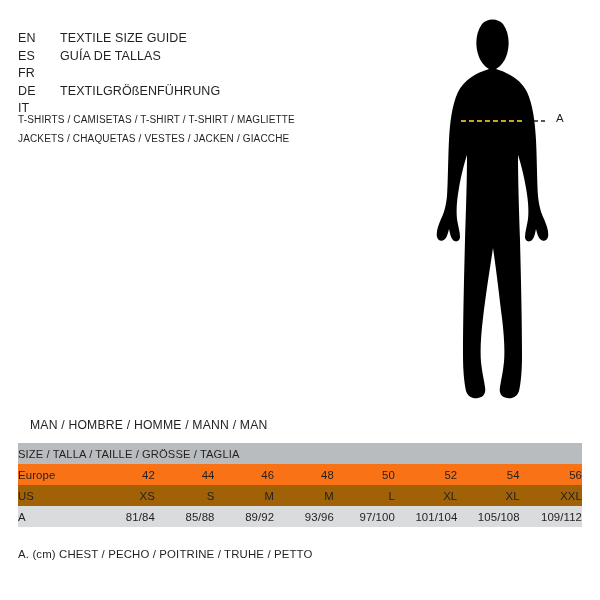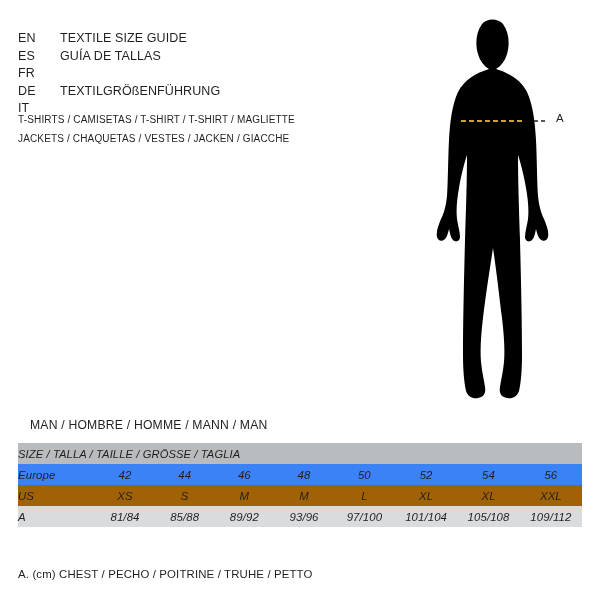--- a/index.html
+++ b/index.html
@@ -87,49 +87,48 @@
     width: 564px;
     border-collapse: collapse;
     font-size: 11.4px;
     color: #231f20;
   }
   table.size-table td {
     padding: 2px 0 2px 0;
     height: 17px;
     vertical-align: middle;
     letter-spacing: 0.1px;
-    font-style: italic;
   }
   .row-head td {
     background: #b9bcbe;
     font-size: 11.2px;
     padding-left: 0;
   }
   .row-shade td {
-    background: #3b82f6;
+    background: #f97316;
   }
   .row-plain td {
     background: #a16207;
   }
   .row-last td {
     background: #d9dbdc;
   }
   td.label-col {
     width: 88px;
     padding-left: 2px;
   }
   td.val-col {
     width: 68px;
-    text-align: center;
+    text-align: right;
   }
 
   .footnote {
     position: absolute;
     left: 18px;
-    top: 568px;
+    top: 548px;
     font-size: 11.4px;
     letter-spacing: 0.15px;
   }
 </style>
 </head>
 <body>
 
 <div class="lang-block">
   <div class="lang-row">
     <span class="lang-code">EN</span>

